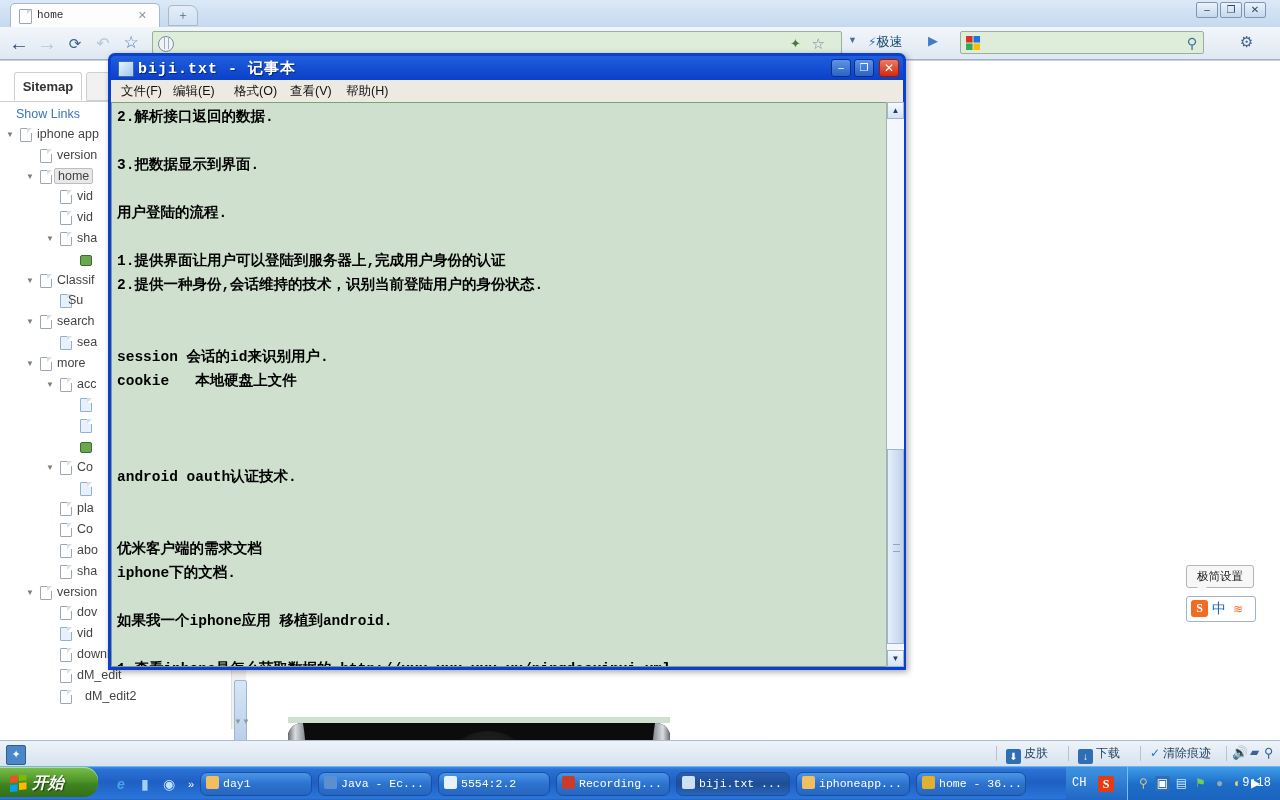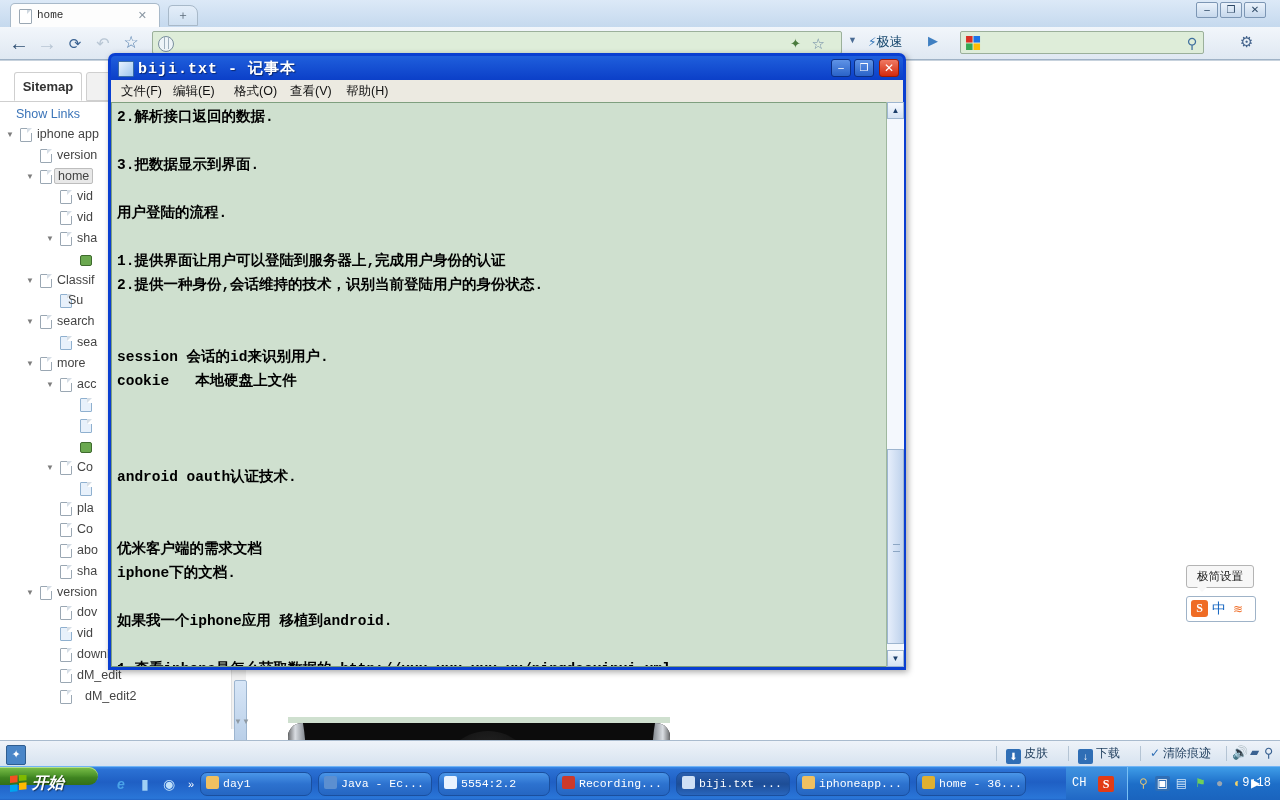--- a/index.html
+++ b/index.html
@@ -162,21 +162,21 @@
     border:1px solid #2f5d90;border-radius:2px;color:#fff;font-size:11px;text-align:center;line-height:16px;}
   .sb-item{position:absolute;top:4px;font-size:12px;color:#1d3c5c;white-space:nowrap;}
   .sb-ico{display:inline-block;width:15px;height:15px;background:#2f6eb5;border-radius:2px;
     color:#fff;font-size:10px;text-align:center;line-height:15px;vertical-align:-3px;margin-right:3px;}
   .sb-sep{position:absolute;top:5px;width:1px;height:15px;background:#b4c4d4;}
 
   
   #taskbar{position:absolute;left:0;top:766px;width:1280px;height:34px;
     background:linear-gradient(#3b8ae8 0%,#2b71d4 8%,#1f5fc4 45%,#2a76d8 92%,#1b57b8 100%);
     border-top:1px solid #71b4f5;}
-  #startbtn{position:absolute;left:0;top:0;width:98px;height:18px;
+  #startbtn{position:absolute;left:0;top:0;width:98px;height:30px;
     background:linear-gradient(#7cc04a,#4f962b 45%,#3e8320 60%,#336f18);
     border-radius:0 14px 14px 0;box-shadow:inset 0 1px 0 #b6e08c;}
   #start-flag{position:absolute;left:10px;top:8px;width:17px;height:17px;}
   #start-text{position:absolute;left:32px;top:6px;font-size:16px;color:#fff;font-weight:bold;
     font-style:italic;font-family:"Liberation Serif",serif;text-shadow:1px 1px 1px rgba(0,0,0,.5);}
   #quicklaunch{position:absolute;left:104px;top:0;width:96px;height:34px;}
   .ql{position:absolute;top:8px;width:18px;height:18px;text-align:center;font-size:14px;line-height:18px;}
   .tb-task{position:absolute;top:5px;height:24px;
     background:linear-gradient(#4a96e8,#2d72cf 50%,#2566c2);
     border:1px solid #1a4f9e;border-radius:7px;box-sizing:border-box;

